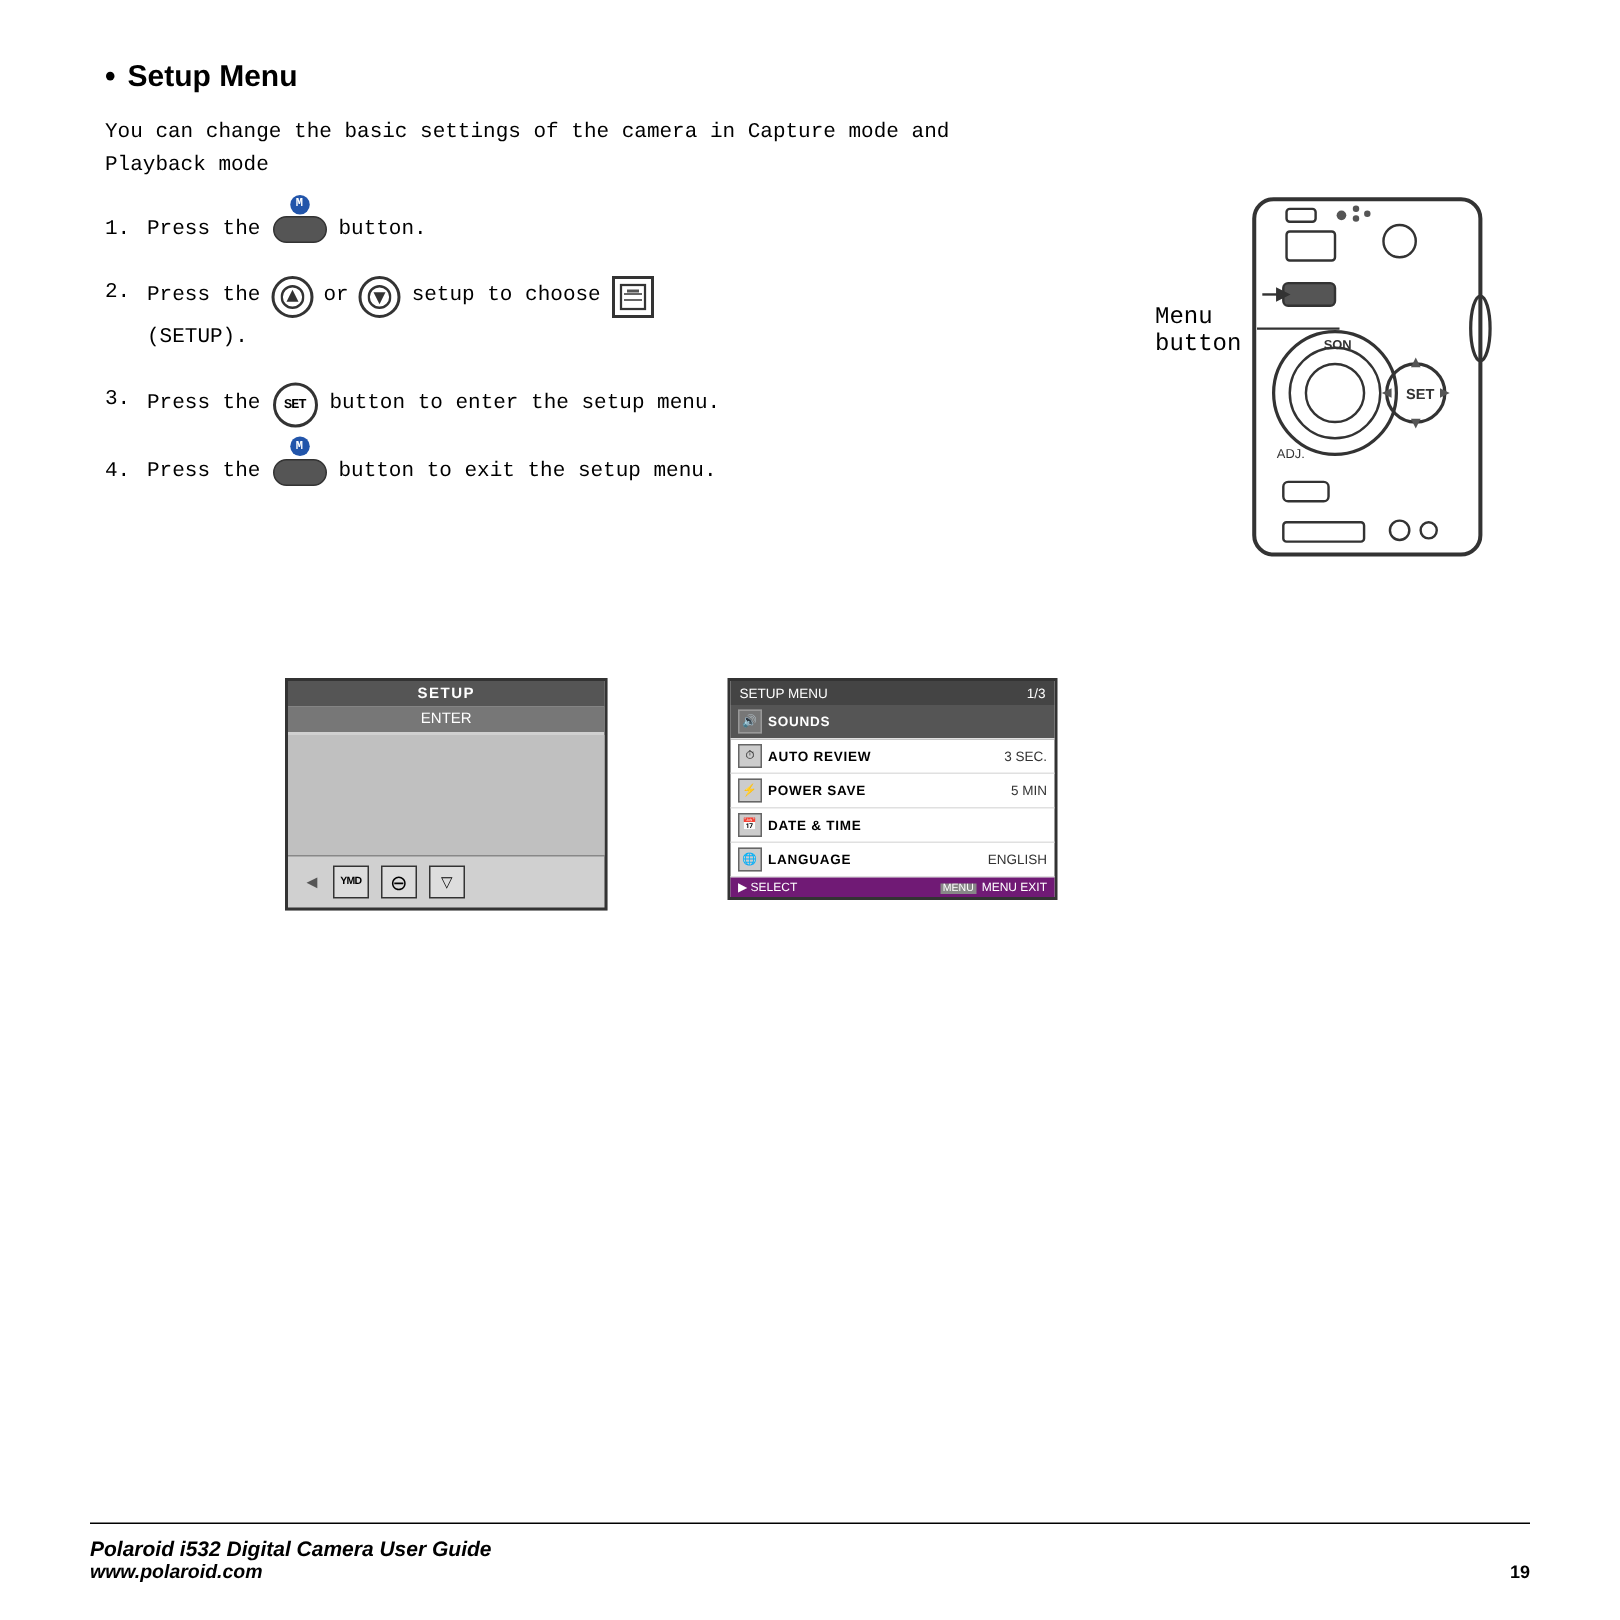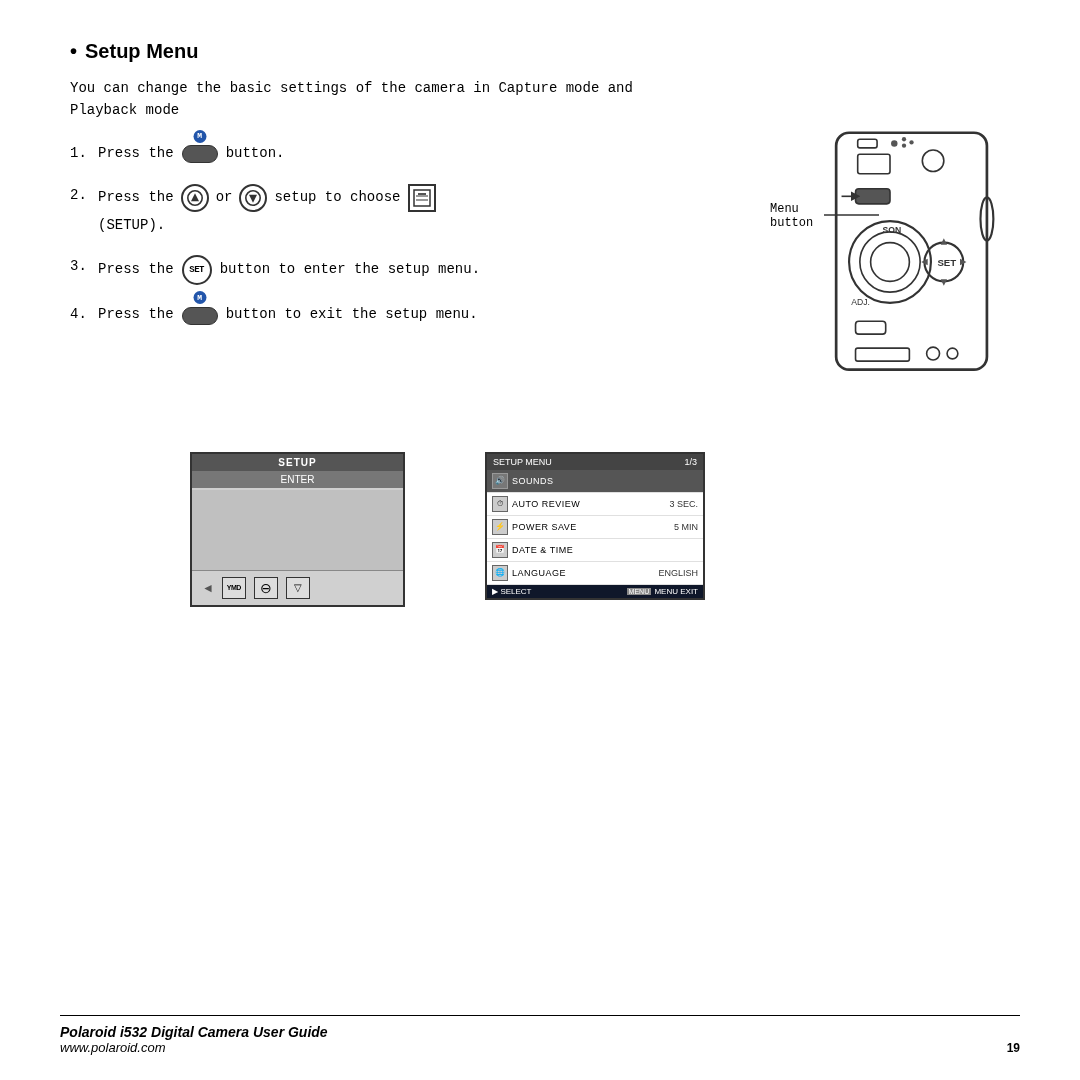--- a/index.html
+++ b/index.html
@@ -250,32 +250,32 @@
       flex-shrink: 0;
     }
 
     .menu-item.highlighted .menu-item-icon {
       background: #888;
       border-color: #aaa;
     }
 
     .menu-item-label {
       flex: 1;
-      font-weight: normal;
+      font-weight: bold;
       letter-spacing: 0.5px;
       font-size: 9px;
     }
 
     .menu-item-value {
       font-size: 9px;
       color: #333;
     }
 
     .screen-right-footer {
-      background: #0f172a;
+      background: #701a75;
       color: white;
       font-size: 8px;
       padding: 2px 5px;
       display: flex;
       justify-content: space-between;
     }
 
     
     .page-footer {
       position: absolute;
@@ -381,21 +381,21 @@
             <span style="position:absolute; top:-12px; left:50%; transform:translateX(-50%); background:#2255aa; color:white; border-radius:50%; width:13px; height:13px; display:flex; align-items:center; justify-content:center; font-size:8px; font-weight:bold;">M</span>
             <span class="pill-btn"></span>
           </span>
           <span>button to exit the setup menu.</span>
         </div>
       </div>
     </div>
 
     <div class="camera-diagram">
 
-      <div style="position:absolute; left:10px; top:80px; font-family:'Courier New',monospace; font-size:12px; display:flex; align-items:center; gap:4px;justify-content:space-between;">
+      <div style="position:absolute; left:10px; top:80px; font-family:'Courier New',monospace; font-size:16px; display:flex; align-items:center; gap:4px;justify-content:space-between;">
         <span>Menu button</span>
         <svg width="60" height="2" style="overflow:visible;">
             <line x1="0" y1="1" x2="55" y2="1" stroke="#333" stroke-width="1.5"></line>
           </svg>
       </div>
       <svg viewBox="0 0 220 260" style="position:absolute; right:0; top:0;" xmlns="http://www.w3.org/2000/svg">
 
         <rect x="60" y="10" width="140" height="220" rx="12" ry="12" fill="none" stroke="#333" stroke-width="2.5"></rect>
 
         <rect x="80" y="16" width="18" height="8" rx="2" fill="none" stroke="#333" stroke-width="1.5"></rect>
@@ -507,16 +507,16 @@
       </div>
     </div>
 
   </div>
 
 </div>
 
 <div class="page-footer">
   <div>
     <div style="font-size:14px; font-weight:bold; font-style:italic;">Polaroid i532 Digital Camera User Guide</div>
-    <div style="font-size:13px; font-weight:normal; font-style:italic;">www.polaroid.com</div>
+    <div style="font-size:13px; font-weight:bold; font-style:italic;">www.polaroid.com</div>
   </div>
   <div style="font-size:12px; font-weight:bold;">19</div>
 </div>
 
 </body></html>

